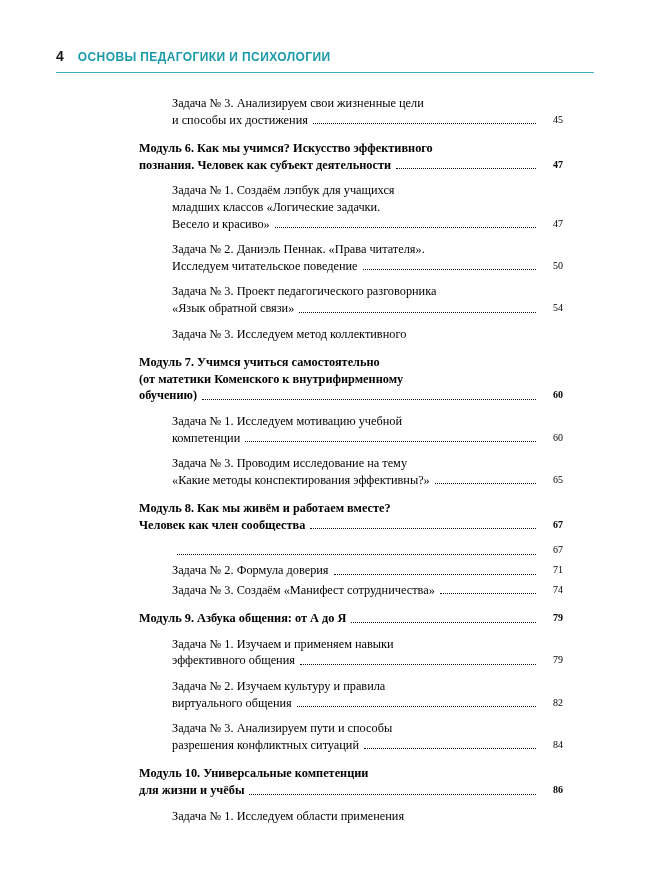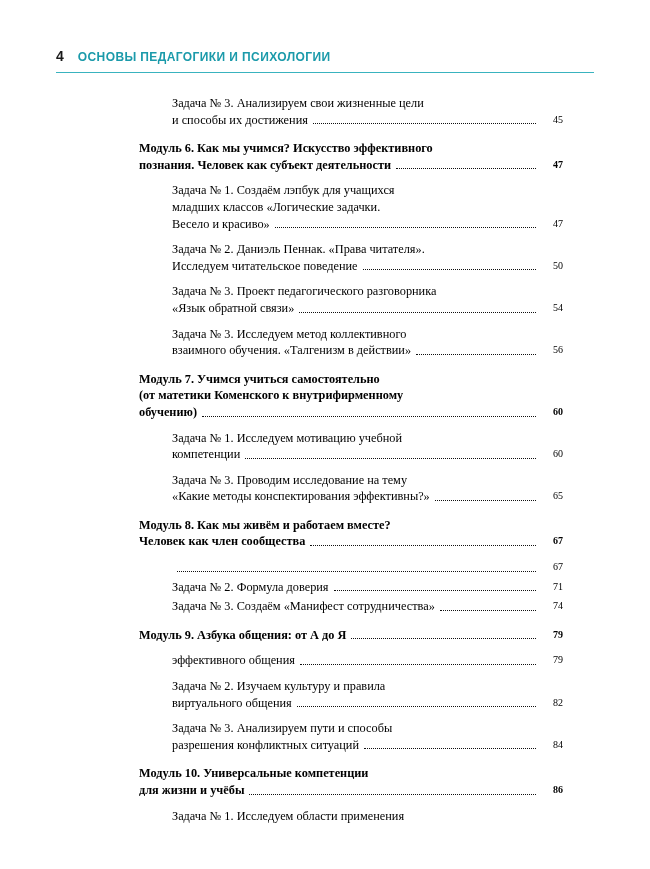--- a/index.html
+++ b/index.html
@@ -162,25 +162,20 @@
       <div class="entry task task-entry">
         <div class="line-plain">Задача № 3. Проект педагогического разговорника</div>
         <div class="last-line-row">
           <span>«Язык обратной связи»</span>
           <span class="leader"></span>
           <span class="page-no">54</span>
         </div>
       </div>
       <div class="entry task task-entry">
         <div class="line-plain">Задача № 3. Исследуем метод коллективного</div>
-        <div class="last-line-row">
-          <span>взаимного обучения. «Талгенизм в действии»</span>
-          <span class="leader"></span>
-          <span class="page-no">56</span>
-        </div>
       </div>
       <div class="entry module module-entry">
         <div class="line-plain">Модуль 7. Учимся учиться самостоятельно</div>
         <div class="line-plain">(от матетики Коменского к внутрифирменному</div>
         <div class="last-line-row">
           <span>обучению)</span>
           <span class="leader"></span>
           <span class="page-no">60</span>
         </div>
       </div>
@@ -229,20 +224,21 @@
         </div>
       </div>
       <div class="entry module module-entry">
         <div class="last-line-row">
           <span>Модуль 9. Азбука общения: от А до Я</span>
           <span class="leader"></span>
           <span class="page-no">79</span>
         </div>
       </div>
       <div class="entry task task-entry">
+        <div class="line-plain">Задача № 1. Изучаем и применяем навыки</div>
         <div class="last-line-row">
           <span>эффективного общения</span>
           <span class="leader"></span>
           <span class="page-no">79</span>
         </div>
       </div>
       <div class="entry task task-entry">
         <div class="line-plain">Задача № 2. Изучаем культуру и правила</div>
         <div class="last-line-row">
           <span>виртуального общения</span>

